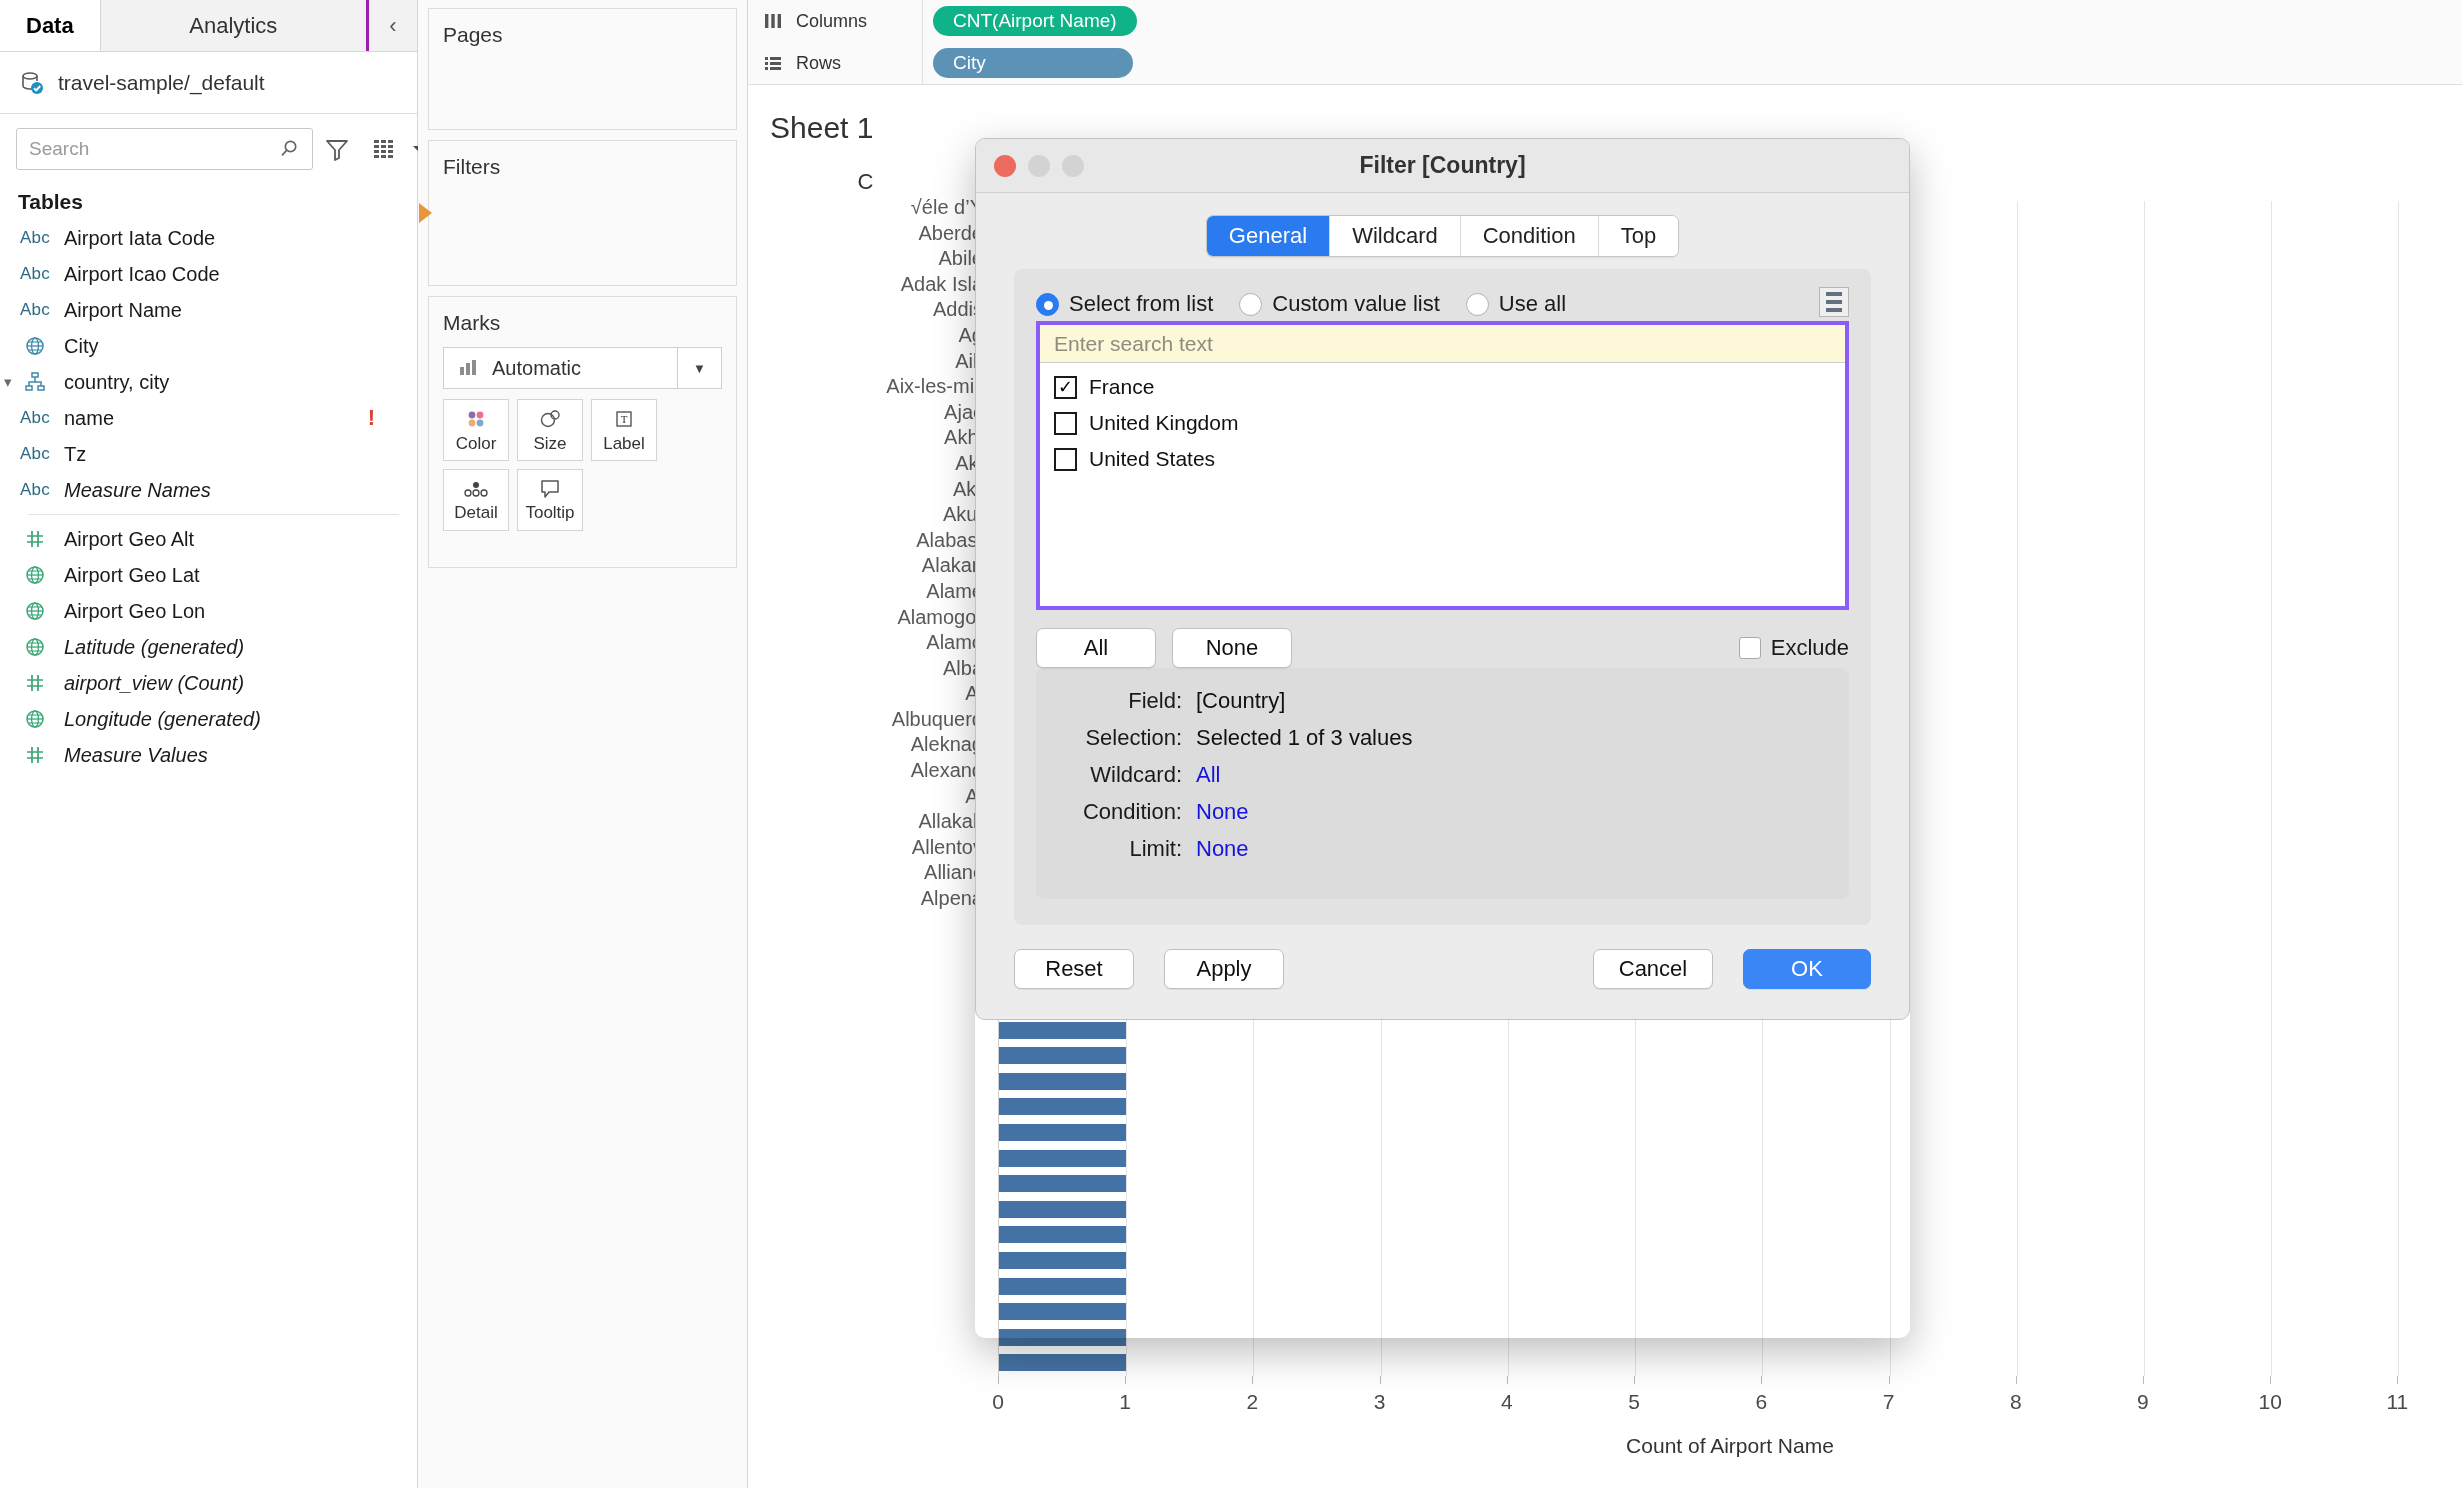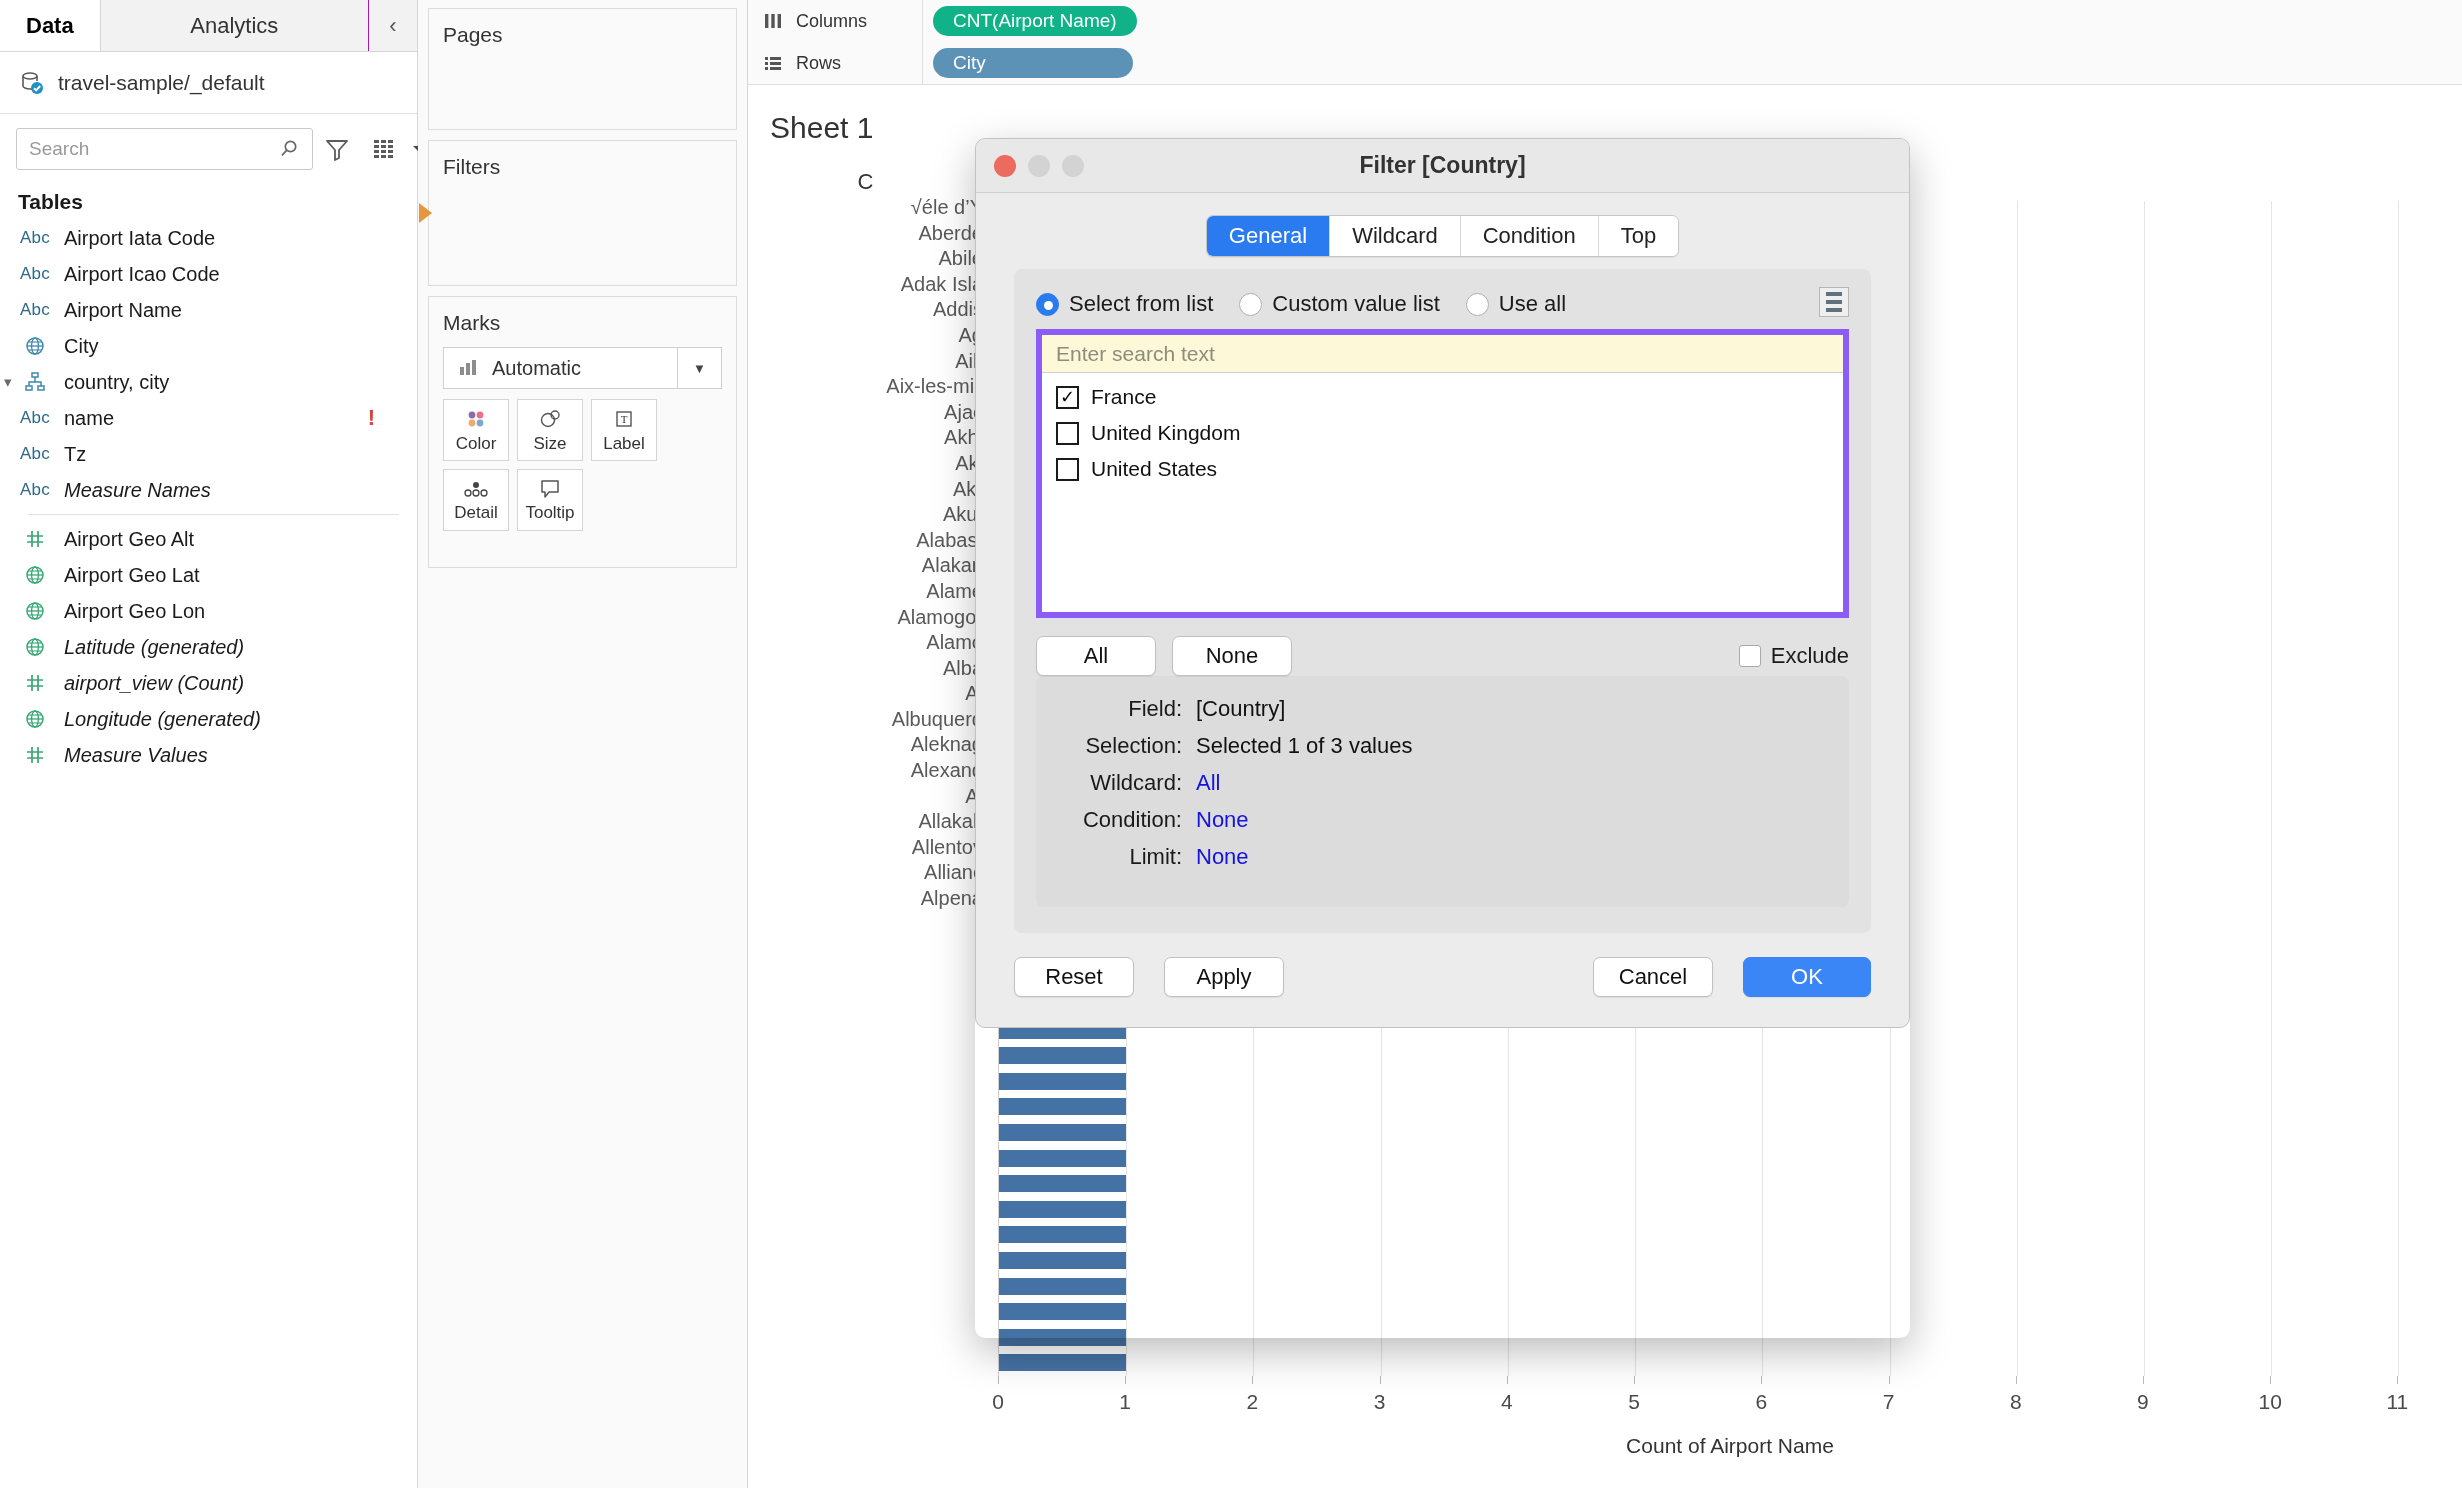--- a/index.html
+++ b/index.html
@@ -23,21 +23,21 @@
     border-right:1px solid #d6d6d6;
     display:flex; flex-direction:column;
     position:relative;
   }
   .pane-tabs { display:flex; height:52px; border-bottom:1px solid #d6d6d6; background:#ffffff; align-items:stretch; }
   .pane-tab {
     display:flex; align-items:center; justify-content:center;
     font-size:22px; color:#333; padding:0 26px; cursor:default;
   }
   .pane-tab.active { font-weight:bold; color:#000; background:#fff; }
-  .pane-tab.inactive { background:#f2f2f2; border-left:1px solid #d6d6d6; border-right:1px solid #a21caf; flex:1; }
+  .pane-tab.inactive { background:#f2f2f2; border-left:1px solid #d6d6d6; border-right:3px solid #a21caf; flex:1; }
   .pane-collapse { width:48px; display:flex; align-items:center; justify-content:center; background:#f2f2f2; color:#555; font-size:22px; }
 
   .ds-row { display:flex; align-items:center; gap:12px; height:62px; padding:0 18px; border-bottom:1px solid #e0e0e0; }
   .ds-name { font-size:21px; color:#333; }
 
   .search-row { display:flex; align-items:center; gap:10px; padding:14px 16px 8px 16px; }
   .search-box {
     flex:1; height:42px; border:1px solid #c9c9c9; border-radius:3px;
     display:flex; align-items:center; padding:0 10px; background:#fff;
   }
@@ -165,21 +165,21 @@
 
   .radio-row { display:flex; align-items:center; gap:10px; position:relative; }
   .radio { width:23px; height:23px; border-radius:50%; border:1px solid #b0b0b0; background:#fff; display:inline-block; flex:0 0 23px; position:relative;}
   .radio.on { background:#2a7bf0; border-color:#2a7bf0; }
   .radio.on::after { content:""; position:absolute; left:7px; top:7px; width:9px; height:9px; border-radius:50%; background:#fff; }
   .radio-lbl { font-size:22px; color:#1a1a1a; margin-right:16px; }
   .hamburger { position:absolute; right:0; top:-4px; width:30px; height:30px; border:1px solid #b6b6b6; background:#efefef;
                display:flex; flex-direction:column; justify-content:center; align-items:center; gap:4px; }
   .hamburger i { display:block; width:16px; height:4px; background:#62707f; }
 
-  .list-box { margin-top:12px; border:6px solid #8b5cf6; background:#fff; height:289px; display:flex; flex-direction:column; }
+  .list-box { margin-top:4px; border:4px solid #8b5cf6; background:#fff; height:289px; display:flex; flex-direction:column; }
   .list-search { background:#fcf8d8; border-bottom:1px solid #cfcfcf; height:38px; display:flex; align-items:center; padding:0 12px; }
   .list-search input { border:none; outline:none; background:transparent; font-size:21px; color:#7a7a6a; width:100%;
                        font-family:"Liberation Sans", sans-serif; }
   .list-search input::placeholder { color:#8d8d7f; }
   .list-items { flex:1; padding:6px 0 0 0; overflow:hidden; }
   .list-item { display:flex; align-items:center; gap:12px; height:36px; padding-left:14px; font-size:21px; color:#111; }
   .cbx { width:23px; height:23px; border:2px solid #1a1a1a; background:#fff; flex:0 0 23px;
          display:flex; align-items:center; justify-content:center; font-size:18px; line-height:1; color:#000; }
 
   .btn-row { display:flex; align-items:center; margin-top:18px; gap:16px; position:relative; }

